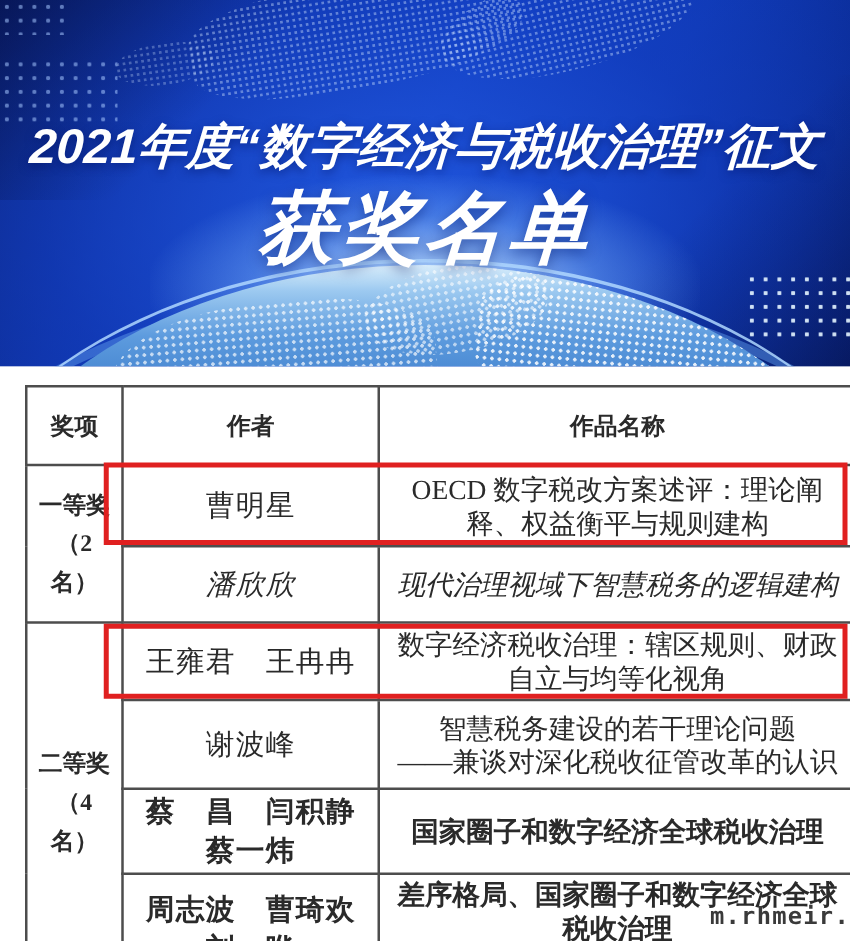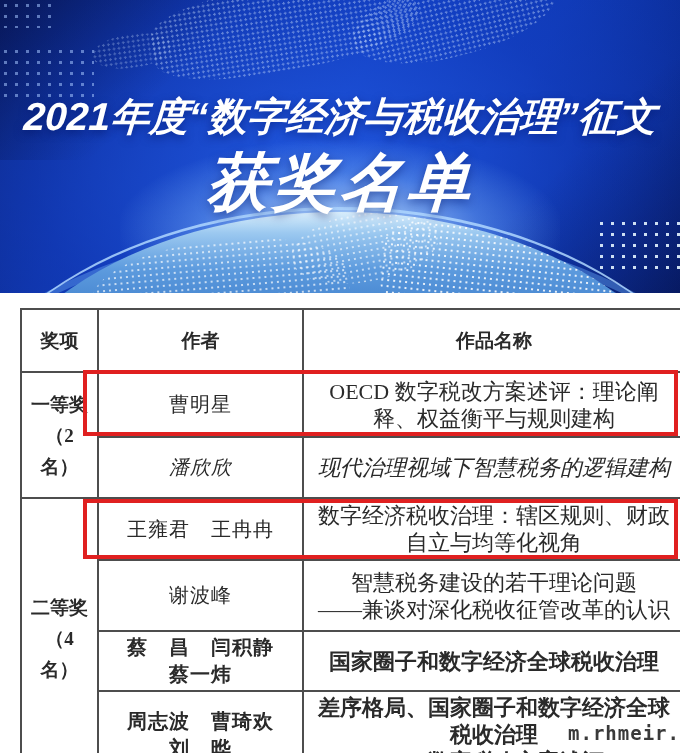--- a/index.html
+++ b/index.html
@@ -106,21 +106,21 @@
   .award-table th { font-size:19px; font-weight:bold; }
   tr.hrow  { height:63px; }
   tr.row1  { height:65px; }
   tr.row2  { height:61px;font-style:italic; }
   tr.row3  { height:62px; }
   tr.row4  { height:71px;margin-top:40px; }
   tr.row5  { height:56px;font-weight:bold; }
   tr.row6  { height:61px;font-weight:bold; }
   td.award-cell { font-size:19px; font-weight:bold; line-height:31px; }
   td.award-cell span { display:block; }
-  td.authors-cell { font-size:20px; letter-spacing:1px; }
+  td.authors-cell { font-size:23px; letter-spacing:1px; }
   td.title-cell   { font-size:22px; line-height:27px; white-space:pre-line; }
 
   
   .hl-box {
     position:absolute; border:4px solid #e02020; pointer-events:none;
   }
   .hl-box.b1 { left:83px; top:370px; width:595px; height:66px; }
   .hl-box.b2 { left:83px; top:499px; width:595px; height:60px; }
 
   

